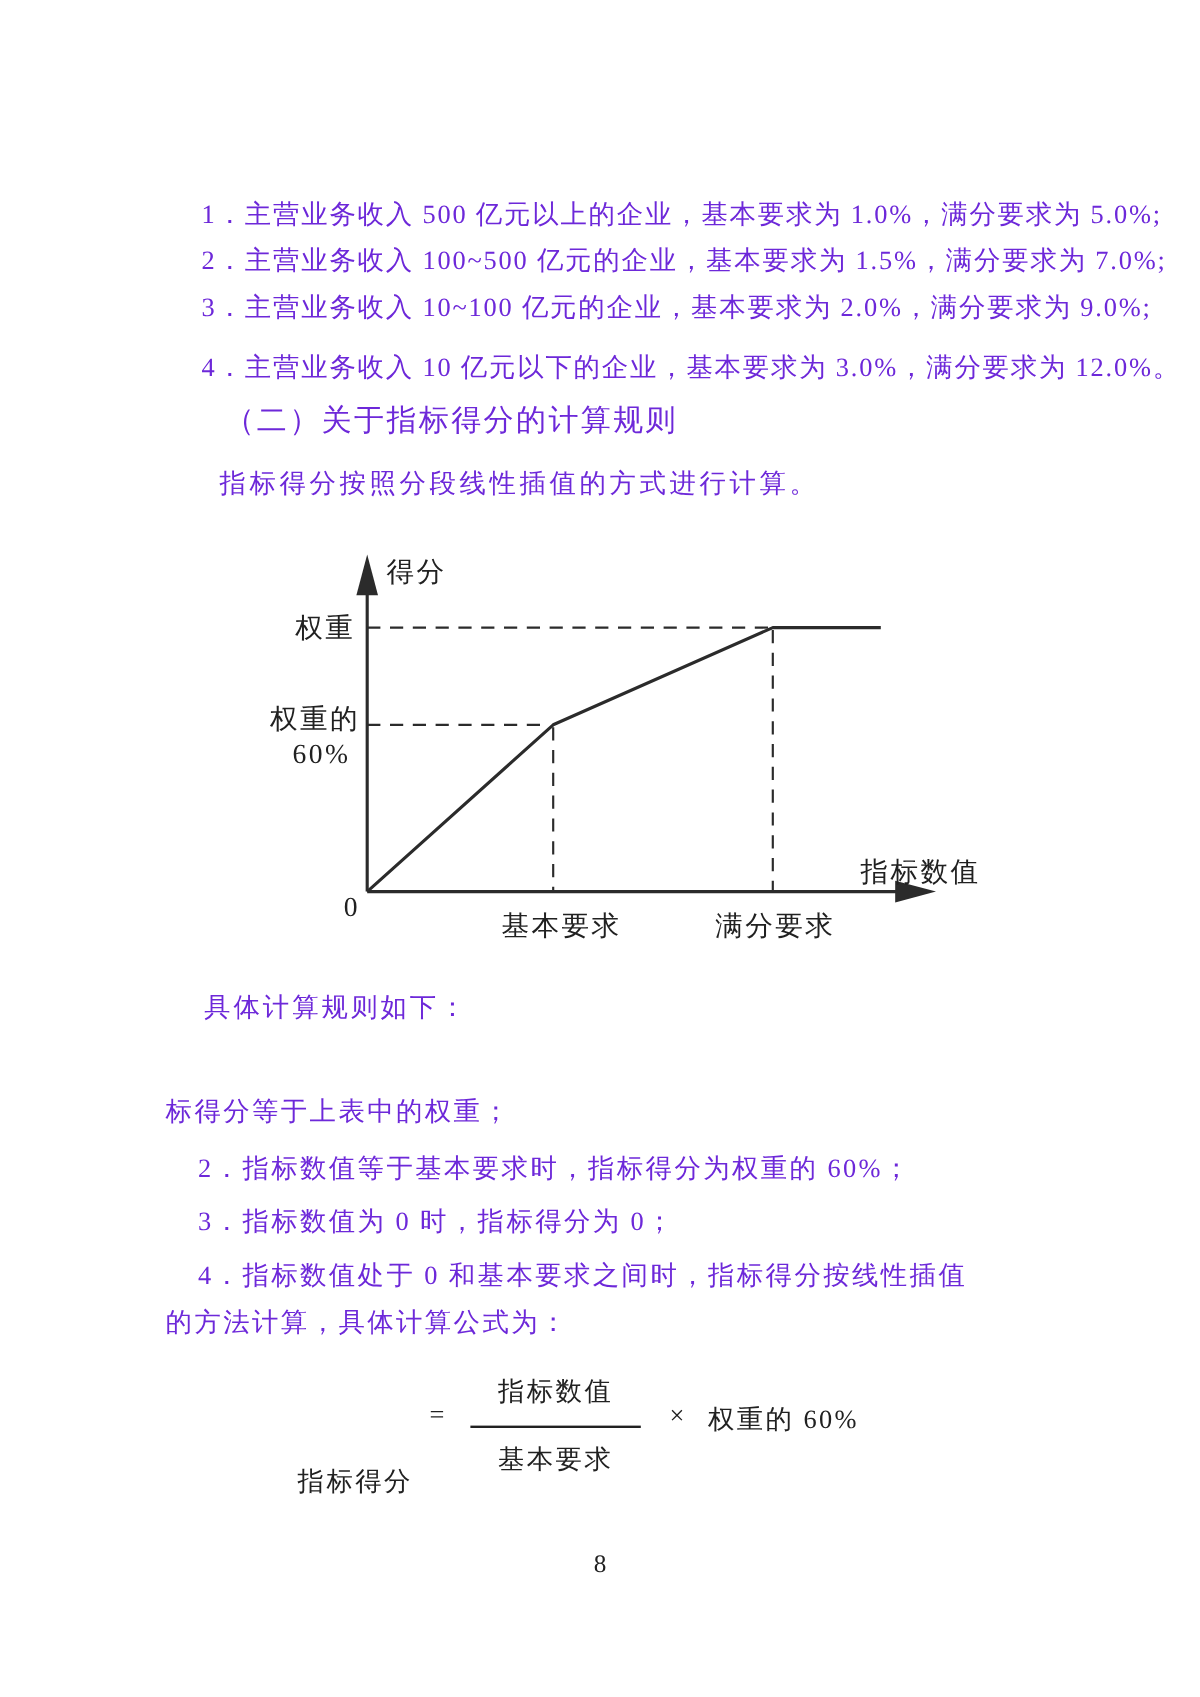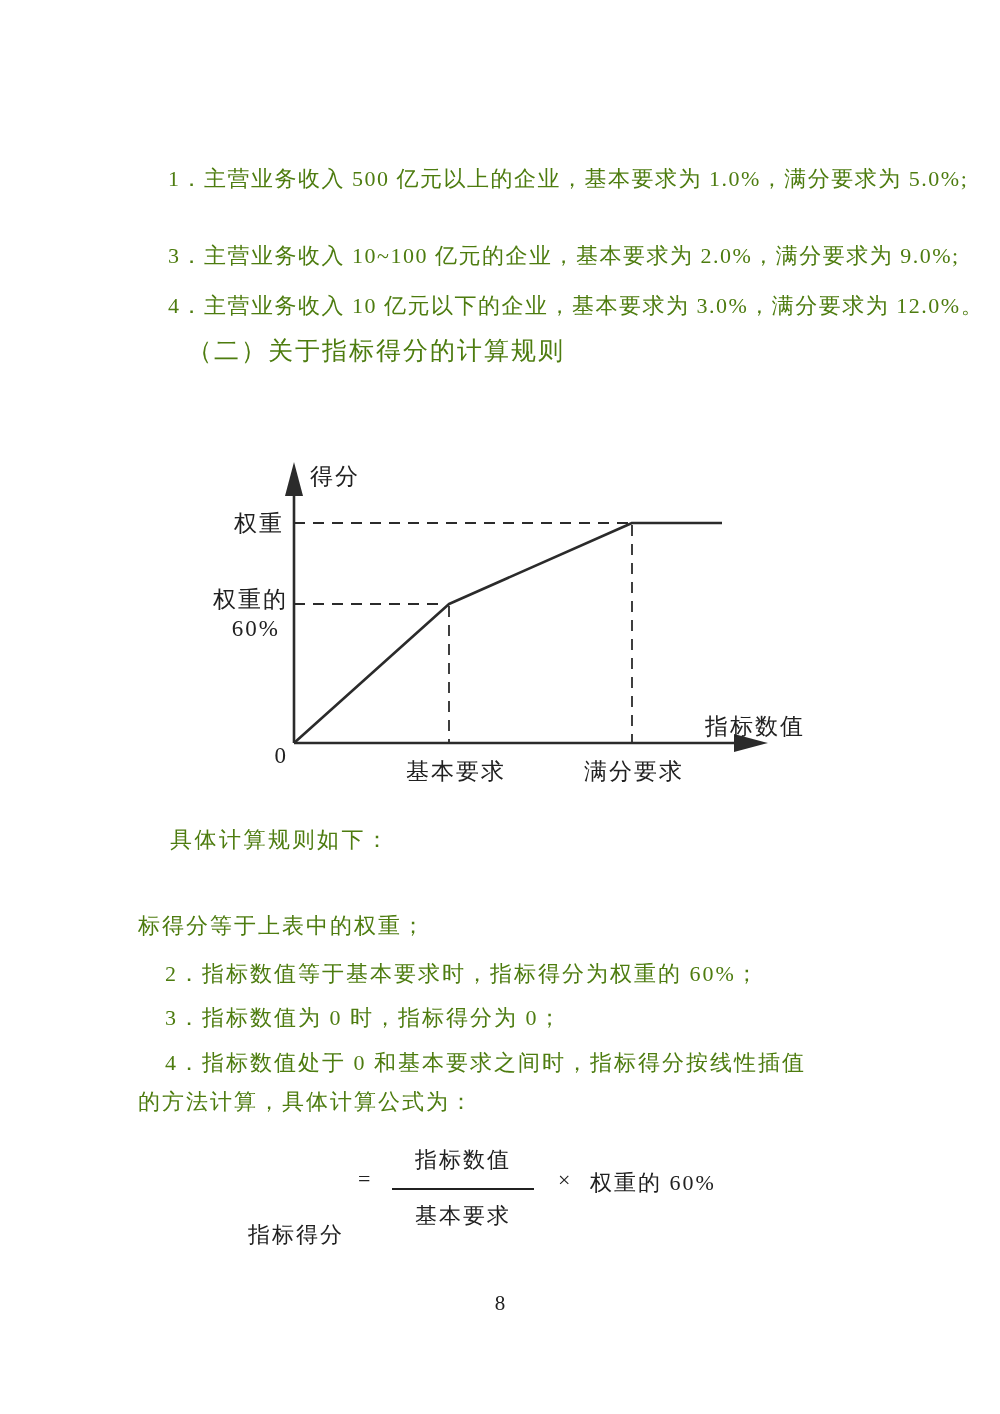--- a/index.html
+++ b/index.html
@@ -11,29 +11,29 @@
     background: #ffffff;
     color: #212121;
     font-family: "Liberation Serif", "DejaVu Serif", serif;
     overflow: hidden;
   }
   .tline {
     position: absolute;
     white-space: nowrap;
     font-size: 22px;
     line-height: 1.15;
-    color: #4d7c0f;
+    color: #6d28d9;
   }
   .intro-item { letter-spacing: 1.5px; }
   .heading    { font-size: 25px; font-weight: normal; letter-spacing: 2px; }
   .para       { letter-spacing: 3px; }
   .rule       { letter-spacing: 2px; }
   .lead       { letter-spacing: 2.5px; }
   
-  .chart-wrap { position: absolute; left: 198px; top: 450px; width: 610px; height: 345px; text-align: center; }
+  .chart-wrap { position: absolute; left: 210px; top: 450px; width: 610px; height: 345px; text-align: center; }
   svg text {
     font-family: "Liberation Serif", "DejaVu Serif", serif;
     font-size: 23px;
     fill: #212121;
     letter-spacing: 2px;
   }
   .axis, .curve { stroke: #2b2b2b; fill: none; }
   .axis  { stroke-width: 2.6; }
   .curve { stroke-width: 2.6; stroke-linejoin: round; }
   .dash  { stroke: #2b2b2b; stroke-width: 1.8; fill: none; stroke-dasharray: 11 8; }
@@ -53,24 +53,26 @@
   .fraction .bar { border-top: 2px solid #212121; height: 0; }
   .fraction .den { padding: 11px 8px 0 8px; }
   .page-num { position: absolute; left: 0; right: 0; top: 1291px; text-align: center; font-size: 21px; }
 </style>
 </head>
 <body>
 
 <div class="page">
 
   <div class="tline intro-item" style="left:168px; top:166px;">1．主营业务收入 500 亿元以上的企业，基本要求为 1.0%，满分要求为 5.0%;</div>
+  <div class="tline intro-item" style="left:168px; top:204px;">2．主营业务收入 100~500 亿元的企业，基本要求为 1.5%，满分要求为 7.0%;</div>
   <div class="tline intro-item" style="left:168px; top:243px;">3．主营业务收入 10~100 亿元的企业，基本要求为 2.0%，满分要求为 9.0%;</div>
   <div class="tline intro-item" style="left:168px; top:281px;margin-top:12px;">4．主营业务收入 10 亿元以下的企业，基本要求为 3.0%，满分要求为 12.0%。</div>
 
   <div class="tline heading" style="left:187px; top:337px;">（二）关于指标得分的计算规则</div>
+  <div class="tline para" style="left:183px; top:390px;">指标得分按照分段线性插值的方式进行计算。</div>
 
   <div class="chart-wrap">
     <svg width="610" height="345" viewBox="0 0 610 345">
 
       <line class="dash" x1="96" y1="73" x2="431" y2="73"></line>
       <line class="dash" x1="96" y1="154" x2="248" y2="154"></line>
       <line class="dash" x1="251" y1="156" x2="251" y2="293"></line>
       <line class="dash" x1="434" y1="75" x2="434" y2="293"></line>
 
       <line class="axis" x1="96" y1="40" x2="96" y2="293"></line>

